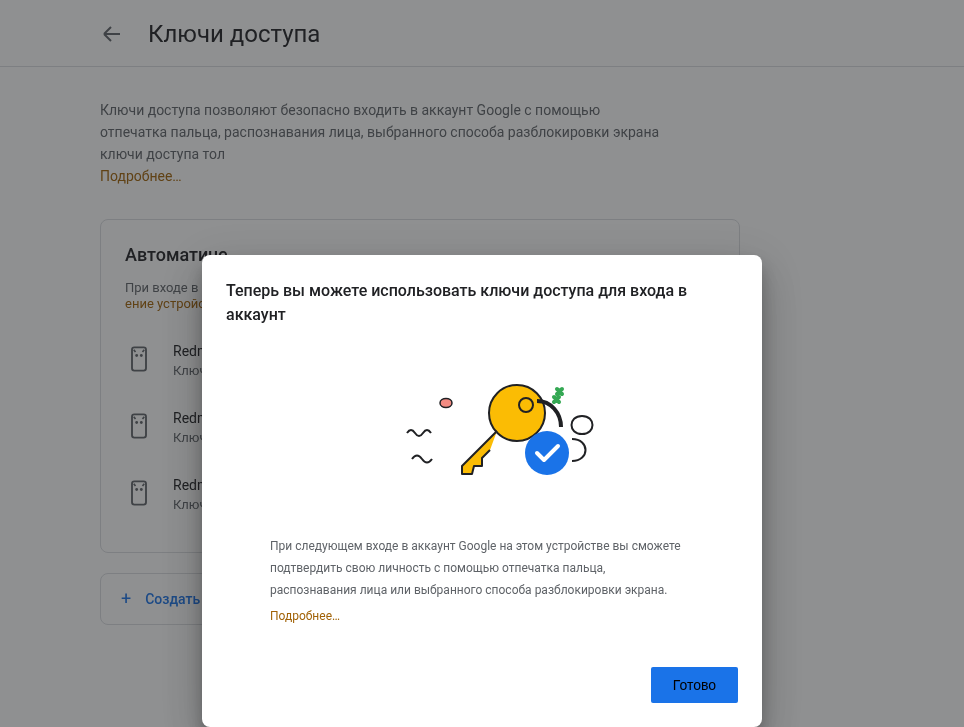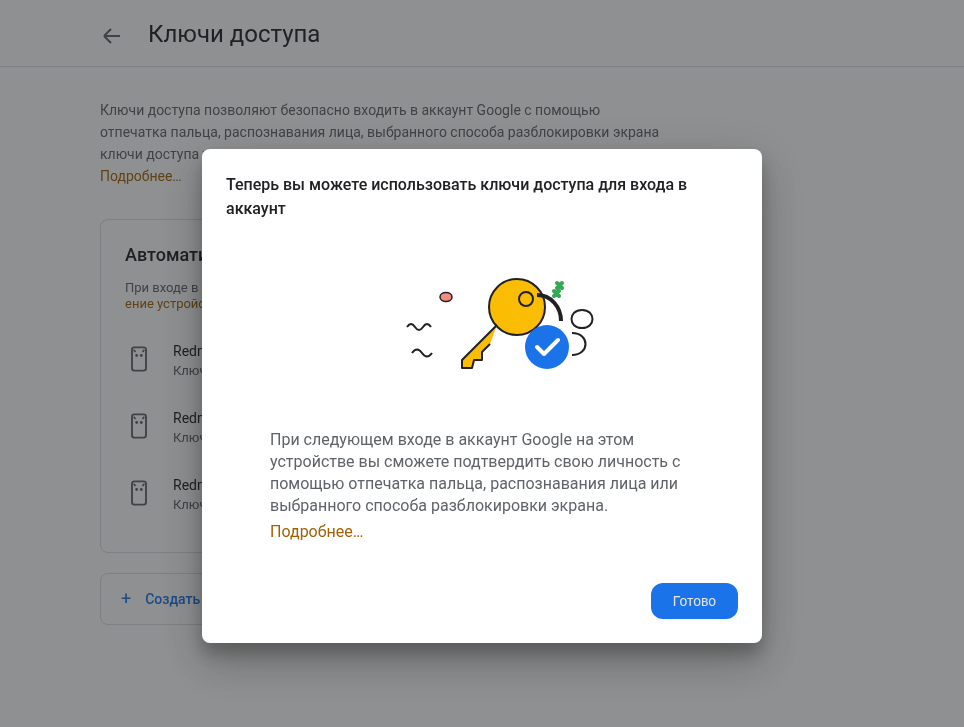--- a/index.html
+++ b/index.html
@@ -1,44 +1,44 @@
 <!DOCTYPE html>
 <html><head>
 <meta charset="utf-8">
 <style>
 * { box-sizing: border-box; margin: 0; padding: 0; }
 body { font-family: Roboto, Arial, sans-serif; background: #fff; color: #202124; width: 964px; height: 727px; overflow: hidden; position: relative; }
 .page { position: relative; }
 .topbar { border-bottom: 1px solid #dadce0; padding: 20px 0 18px; }
-.topbar-inner { display: flex; align-items: flex-end; gap: 24px; padding-left: 100px; }
+.topbar-inner { display: flex; align-items: center; gap: 24px; padding-left: 100px; }
 .back-icon { width: 24px; height: 24px; color: #5f6368; display: flex; align-items: center; justify-content: center; cursor: pointer; }
 .page-title { font-size: 24px; font-weight: 400; color: #202124; }
 .content { padding: 32px 100px 0; max-width: 840px; }
 .intro { font-size: 14px; line-height: 22px; color: #5f6368; margin-bottom: 32px; max-width: 560px; }
 .link { color: #a16207; cursor: pointer; }
 .card { border: 1px solid #dadce0; border-radius: 8px; padding: 24px; margin-bottom: 20px; }
 .card-title { font-size: 18px; font-weight: 500; margin-bottom: 12px; }
 .card-sub { font-size: 13px; color: #5f6368; margin-bottom: 4px; }
 .device-list { margin-top: 16px; }
 .device-row { display: flex; align-items: flex-start; gap: 20px; padding: 16px 0; }
 .device-icon { width: 28px; height: 28px; color: #5f6368; margin-top: 2px; }
 .device-text .dn { font-size: 14px; color: #202124; margin-bottom: 4px; }
 .device-text .dk { font-size: 13px; color: #5f6368; }
 .create-row { border: 1px solid #dadce0; border-radius: 8px; padding: 16px 20px; display: flex; align-items: center; gap: 14px; cursor: pointer; }
 .plus { color: #1a73e8; font-size: 18px; line-height: 1; }
 .create-label { color: #1a73e8; font-size: 14px; font-weight: 500; }
 
-.overlay { position: absolute; inset: 0; background: rgba(32,33,36,0.5); display: flex; align-items: center; justify-content: center; padding-top: 64px; }
+.overlay { position: absolute; inset: 0; background: rgba(32,33,36,0.5); display: flex; align-items: flex-end; justify-content: center; padding-top: 64px; }
 .dialog { background: #fff; border-radius: 8px; width: 560px; box-shadow: 0 24px 38px rgba(0,0,0,0.14), 0 9px 46px rgba(0,0,0,0.12), 0 11px 15px rgba(0,0,0,0.2); padding: 24px; }
 .dialog-title { font-size: 16px; font-weight: 500; color: #202124; line-height: 24px; max-width: 480px; }
 .dialog-illustration { height: 160px; margin: 24px 0; display: flex; align-items: center; justify-content: center; }
-.dialog-body { font-size: 16px; color: #5f6368; line-height: 22px; padding: 0 44px; }
+.dialog-body { font-size: 12px; color: #5f6368; line-height: 22px; padding: 0 44px; }
 .dialog-body .link { display: inline-block; margin-top: 4px; }
 .dialog-actions { display: flex; justify-content: flex-end; margin-top: 40px; }
-.btn-primary { background: #1a73e8; color: #e5e5e5; border: none; padding: 10px 22px; border-radius: 12px; font-size: 14px; font-weight: 500; cursor: pointer; }
+.btn-primary { background: #1a73e8; color: #000000; border: none; padding: 10px 22px; border-radius: 2px; font-size: 14px; font-weight: 500; cursor: pointer; }
 </style>
 </head>
 <body>
 
 <div class="page">
   <div class="topbar">
     <div class="topbar-inner">
       <span class="back-icon">
         <svg width="24" height="24" viewBox="0 0 24 24">
             <path fill="none" stroke="#5f6368" stroke-width="2" d="M20 12H4m0 0l7-7M4 12l7 7"></path>

